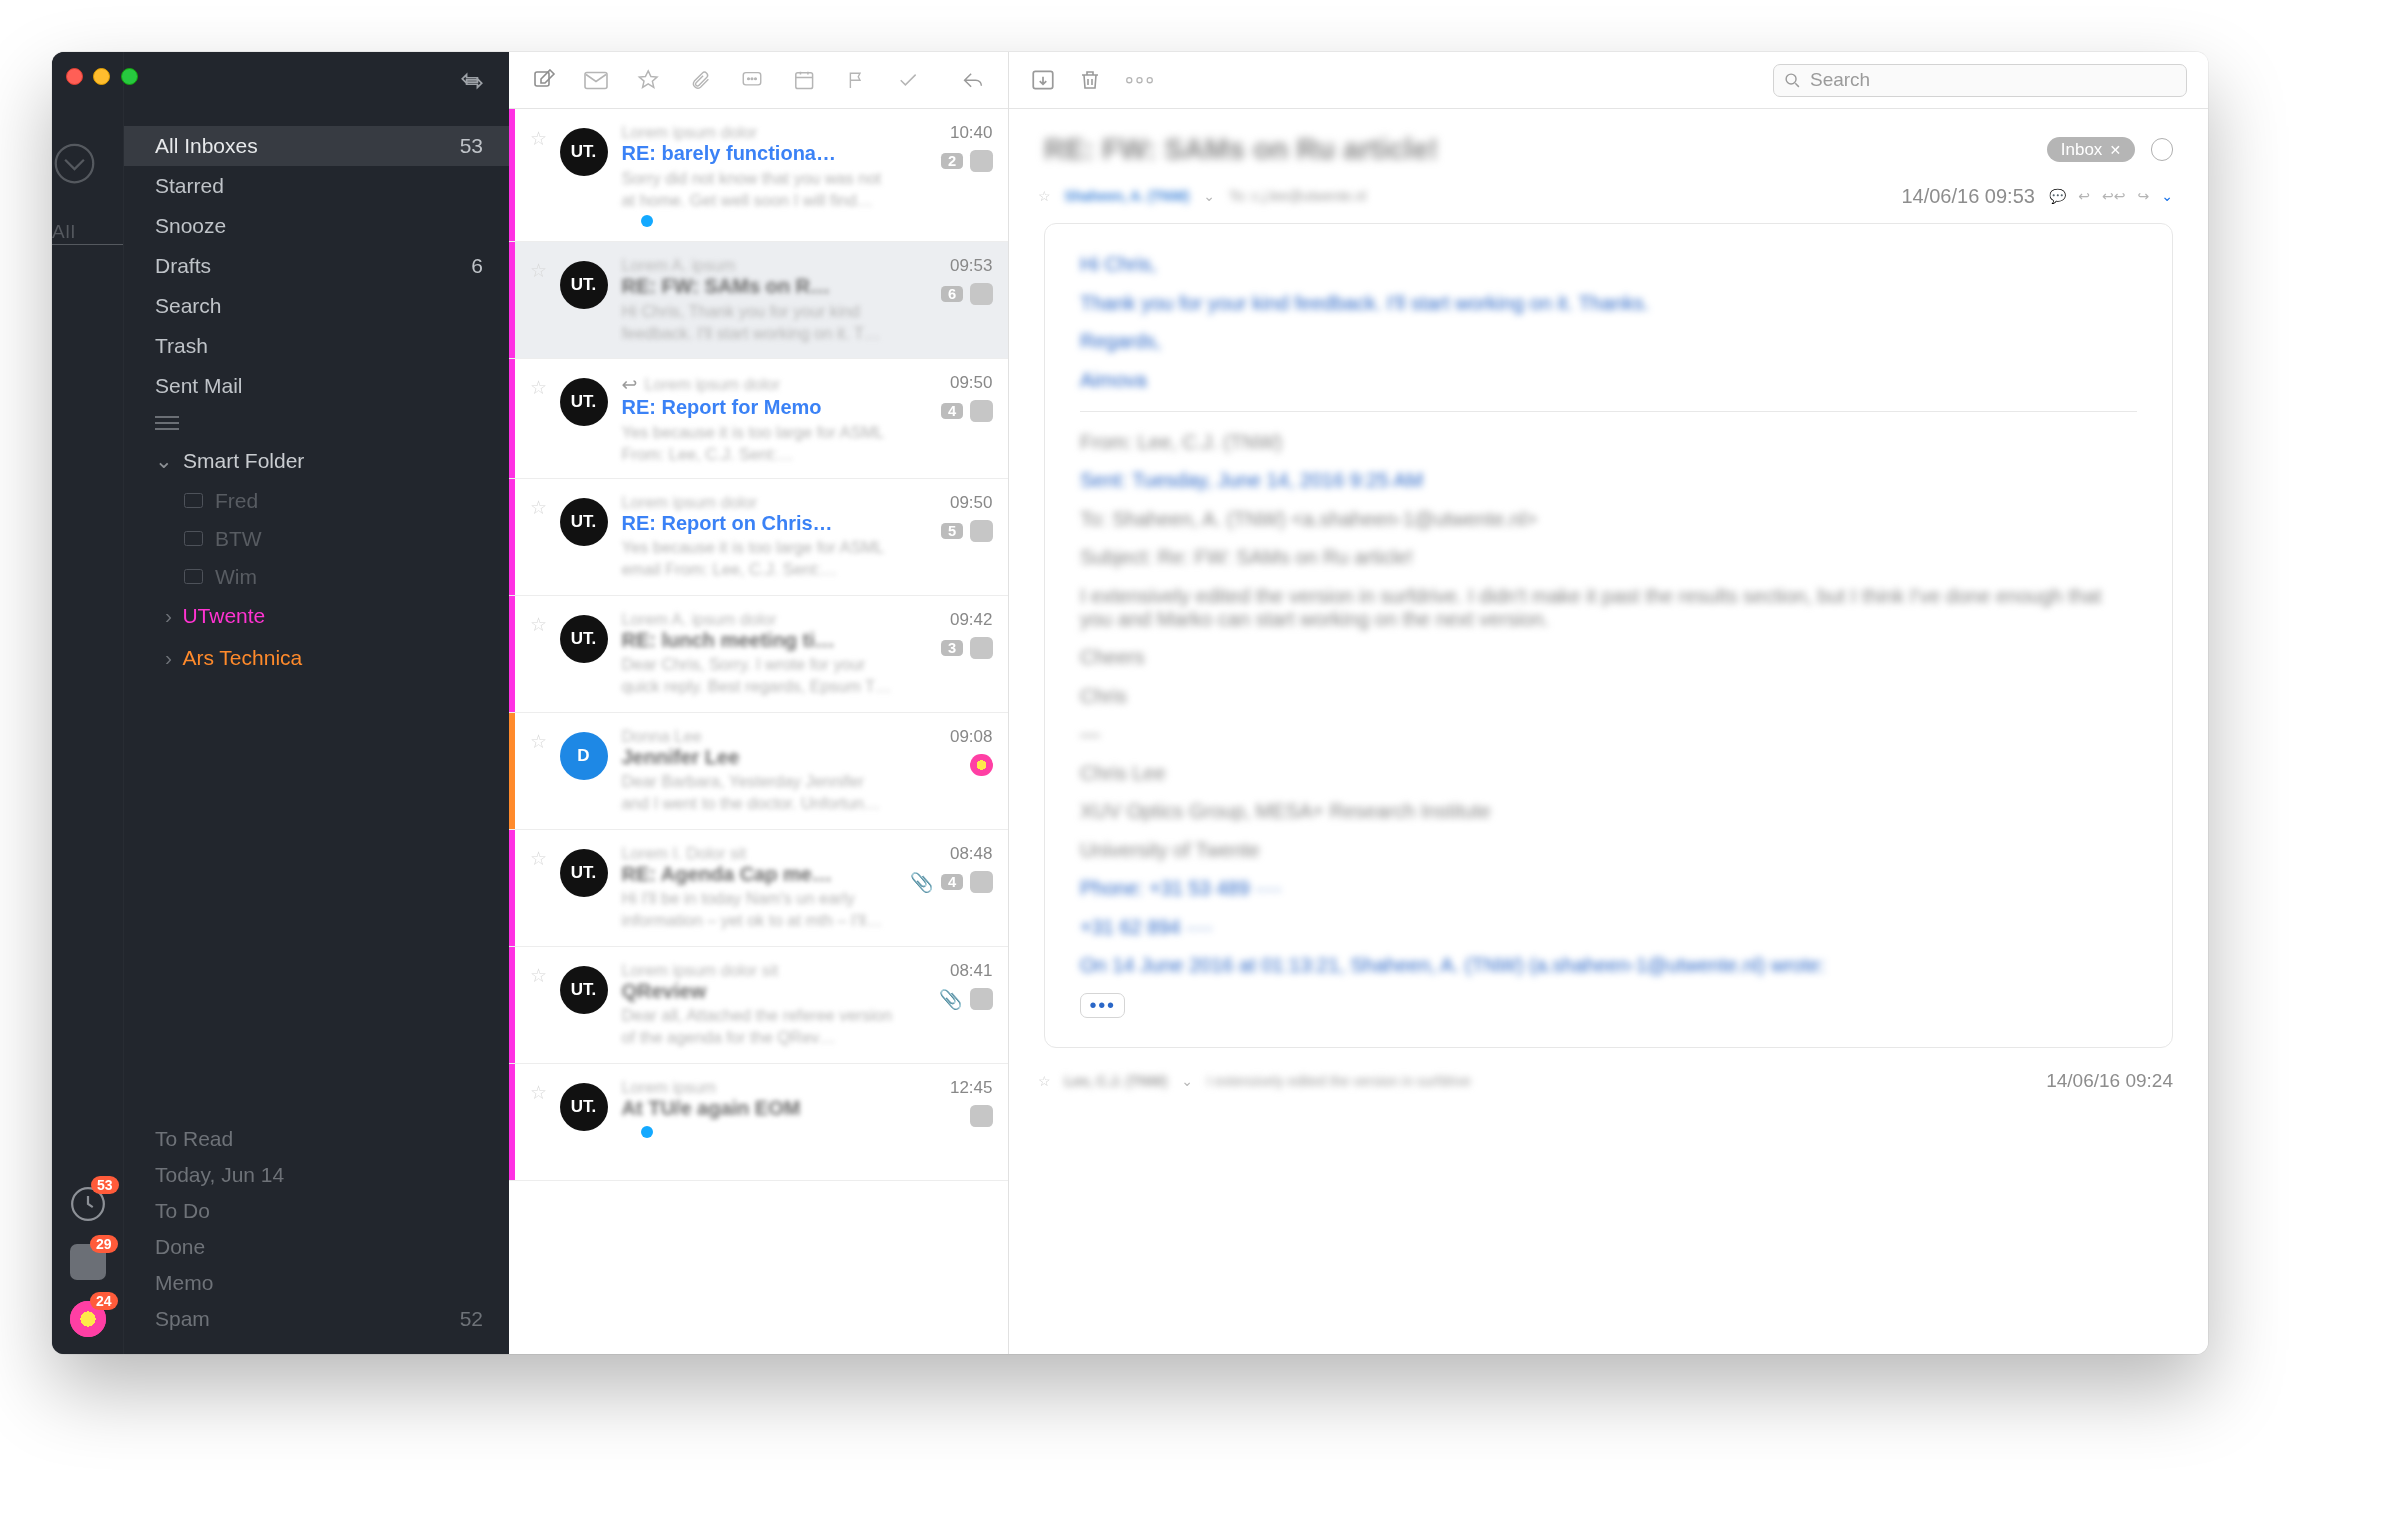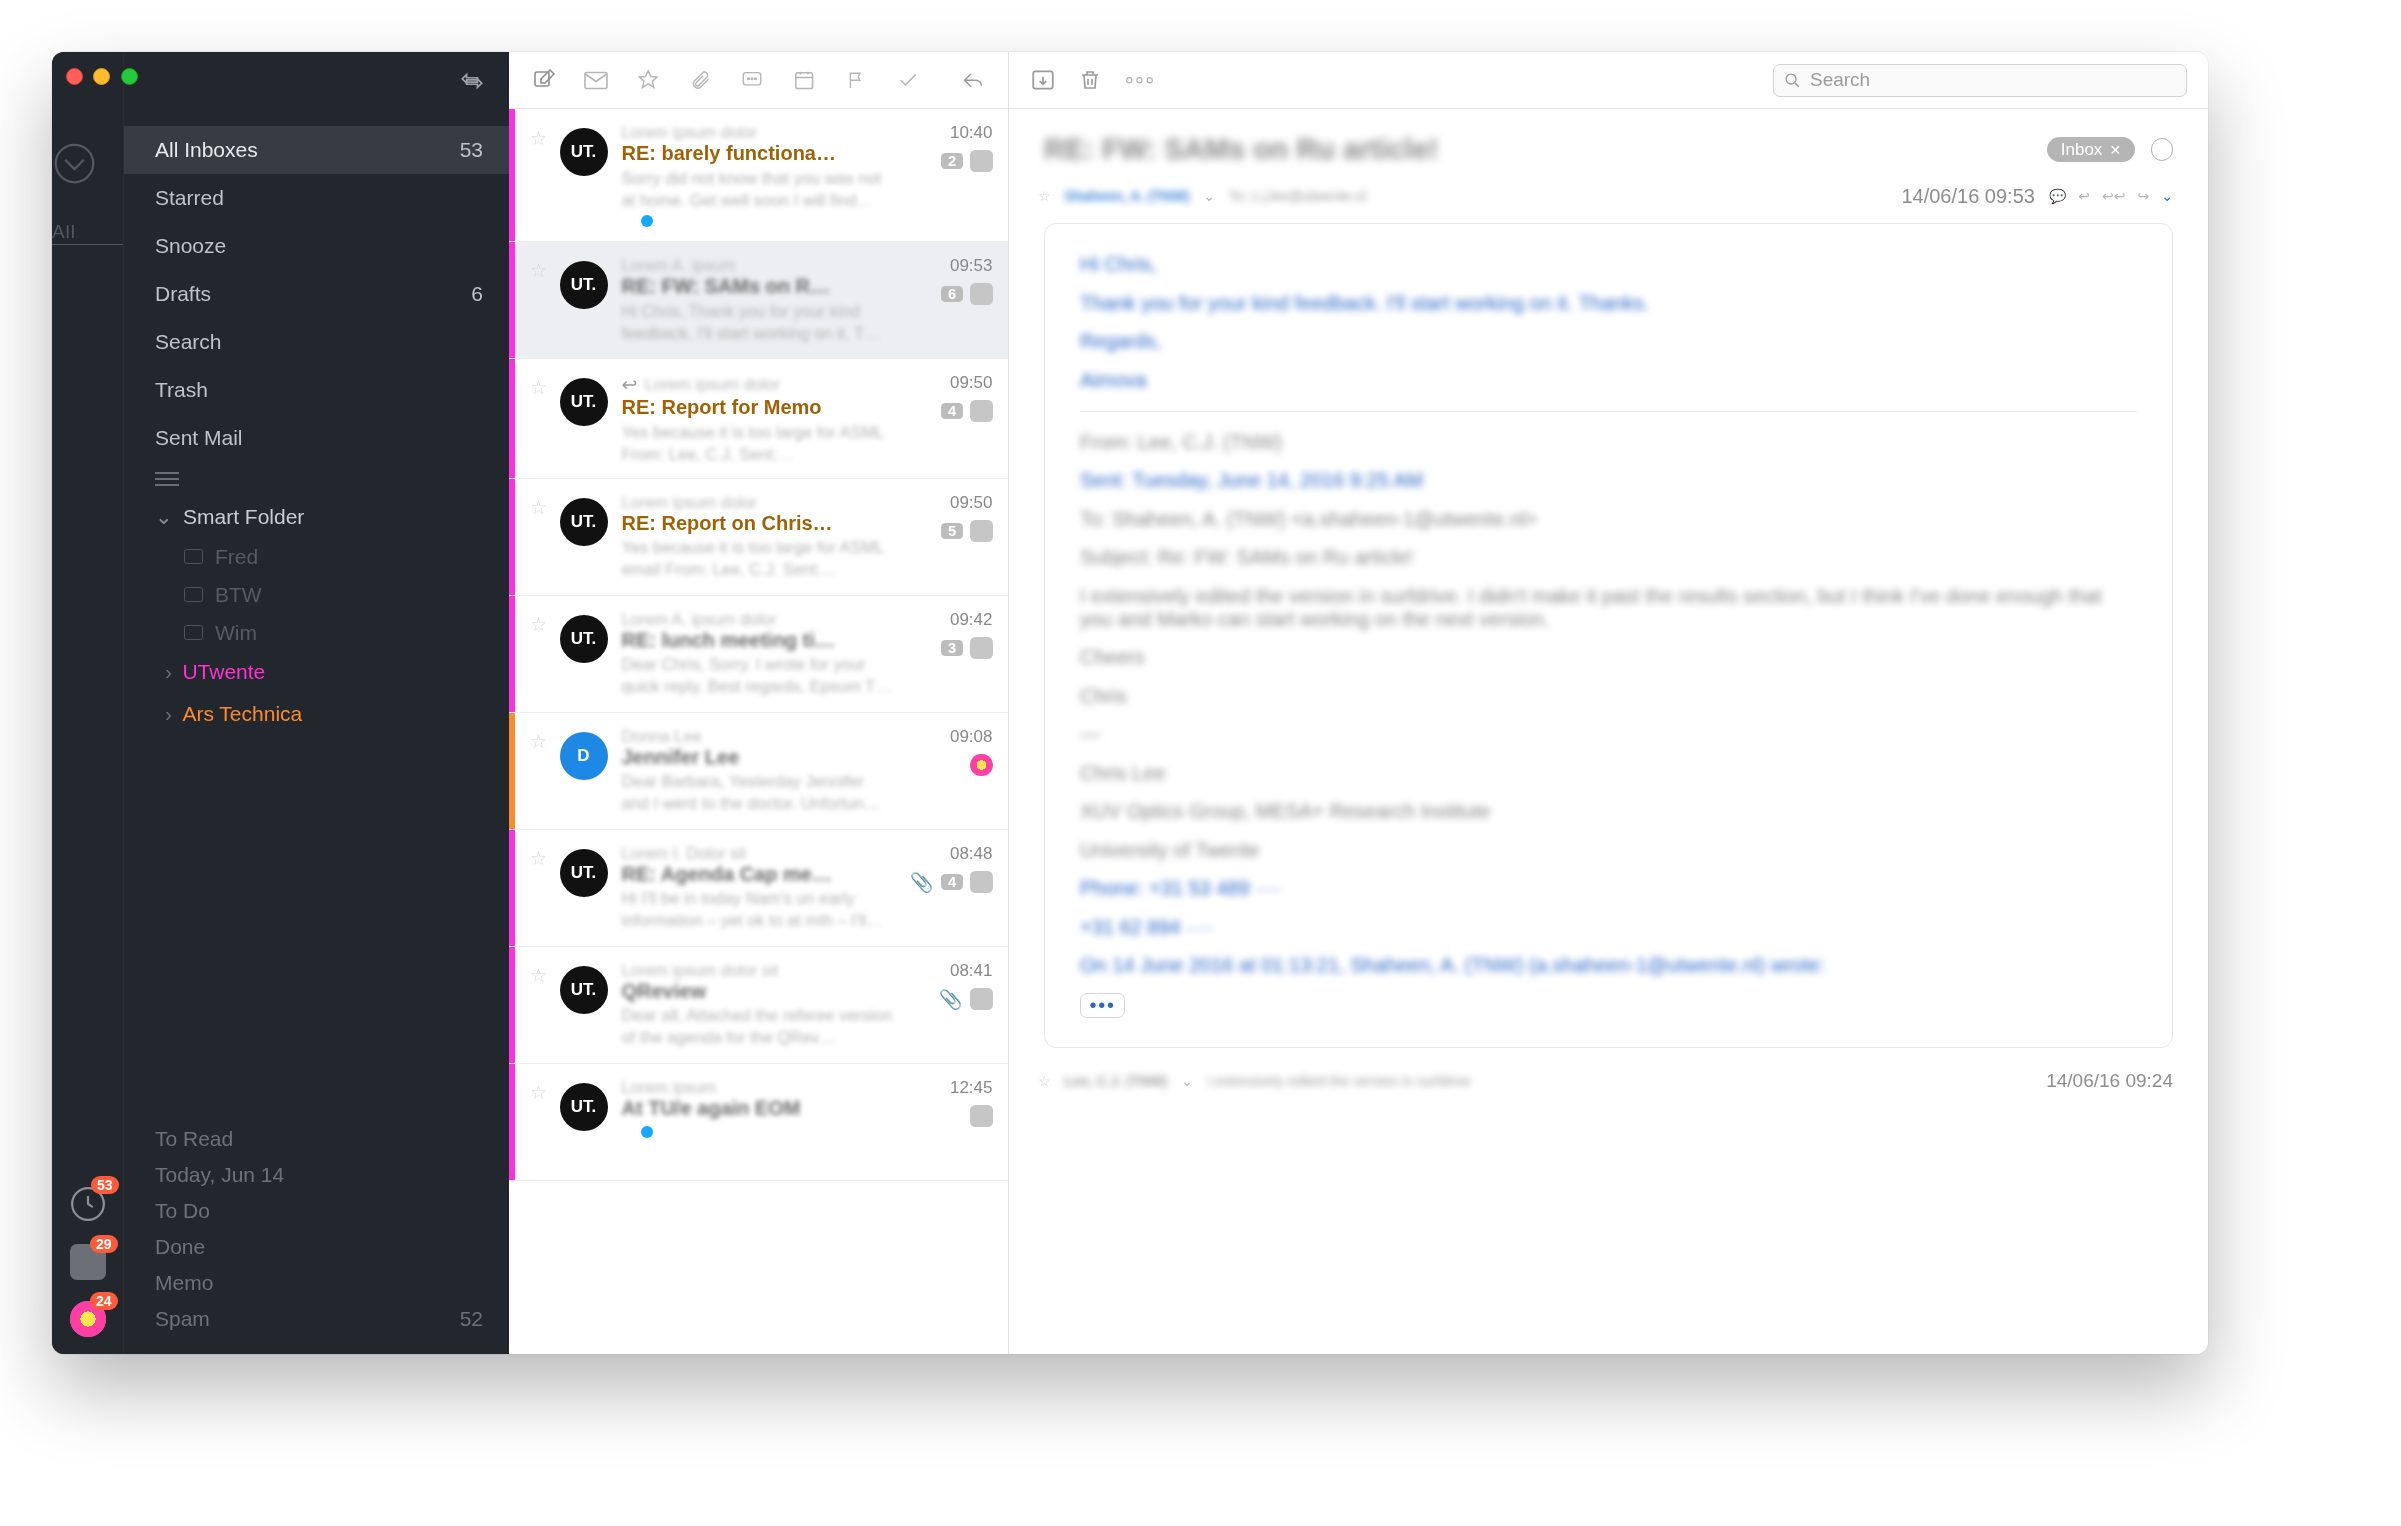--- a/index.html
+++ b/index.html
@@ -33,21 +33,21 @@
   .rail-bottom { margin-top:auto; margin-bottom:17px; display:flex; flex-direction:column; gap:21px; align-items:center;}
   .rail-badge { position:relative; }
   .rail-badge .dot { position:absolute; top:-8.6px; right:-12px; background:#ff5b3a; color:#fff; font-size:14px; font-weight:600; border-radius:12px; padding:0.9px 6px; }
   .avsm { width:36px; height:36px; border-radius:7px; background:#6b6f76; }
   .flower { width:36px; height:36px; border-radius:50%; background: radial-gradient(circle at 50% 50%, #ffe94a 0 30%, #ff3fa4 30% 100%); box-shadow: inset 0 0 0 2.6px #ff3fa4; }
 
   .sidebar-main { flex:1; display:flex; flex-direction:column; }
   .sidebar-top-icons { height:57px; display:flex; justify-content:flex-end; align-items:center; padding-right:24px; gap:15.5px;}
   .sidebar-top-icons svg { color:#9da1a7; }
   .navlist { padding-top:17px; }
-  .navitem { display:flex; align-items:center; height:48px; padding:0 26px 0 31px; color:#bfc3c8; cursor:pointer;gap:17px;}
+  .navitem { display:flex; align-items:center; height:40px; padding:0 26px 0 31px; color:#bfc3c8; cursor:pointer;gap:17px;}
   .navitem.selected { background:#373b42; color:#e7e9eb;}
   .navitem .count { margin-left:auto; color:#bfc3c8; }
   .hamb { margin:10.4px 0 7px 31px; display:flex; flex-direction:column; gap:4.3px; width:24px;}
   .hamb span{height:1.7px;background:#6b6f75;}
 
   .folders { padding-top:3.5px; }
   .fold-head { display:flex; align-items:center; gap:10.4px; padding:8.6px 0 8.6px 31px; color:#c9ccd0;}
   .fold-head .chev { color:#8d9095; }
   .fold-child { display:flex; align-items:center; gap:12px; padding:7px 0 7px 60px; color:#585c62;}
   .fold-child .folder-ico { width:19px; height:15.5px; border:1.7px solid #4e525a; border-radius:2.6px; position:relative;}
@@ -73,21 +73,21 @@
   .msgrow {
     position:relative; border-bottom:0.9px solid #ededed; padding:14px 15.5px 14px 21px;
     display:flex; gap:14px; min-height:117px;
   }
   .msgrow.selected { background:#eceef1; }
   .msgrow .star { color:#d7d7d7; margin-top:3.5px; width:15.5px;}
   .msgrow .av { width:48px; height:48px; border-radius:50%; background:#111; color:#fff; display:flex; align-items:center; justify-content:center; font-weight:700; font-size:17px; margin-top:5.2px; flex-shrink:0;}
   .msgrow .av.d { background:#1e88e5; }
   .msgrow .body { flex:1; min-width:0; }
   .msgrow .sender { color:#b9b9b9; font-size:16.4px; filter: blur(2.6px);}
-  .msgrow .subj { color:#a16207; font-weight:600; font-size:20px; white-space:nowrap; overflow:hidden; text-overflow:ellipsis;}
+  .msgrow .subj { color:#3b82f6; font-weight:600; font-size:20px; white-space:nowrap; overflow:hidden; text-overflow:ellipsis;}
   .msgrow .subj.blur { filter:blur(2.6px); color:#6c6c6c;}
   .msgrow .prev { color:#b4b4b4; font-size:16.4px; line-height:1.35; filter:blur(2.6px); margin-top:1.7px; max-height:43px; overflow:hidden;}
   .msgrow .meta { width:83px; text-align:right; display:flex; flex-direction:column; align-items:flex-end; gap:7px;}
   .msgrow .time { color:#888; font-size:17px;text-align:center;}
   .msgrow .row2 { display:flex; align-items:center; gap:7px;}
   .countpill { background:#bcbcbc; color:#fff; font-size:14.7px; font-weight:600; border-radius:4.3px; padding:0 7px; min-width:21px; text-align:center;}
   .tinyav { width:22.4px; height:22.4px; border-radius:5.2px; background:#c6c6c6;}
   .tinyflower { width:22.4px; height:22.4px; border-radius:50%; background: radial-gradient(circle at 50% 50%, #ffe94a 0 30%, #ff3fa4 30% 100%);}
   .dotblue { width:12px; height:12px; border-radius:50%; background:#14a9ff; margin-left:19px; margin-top:5.2px;}
   .replysm { color:#9b9b9b; }

